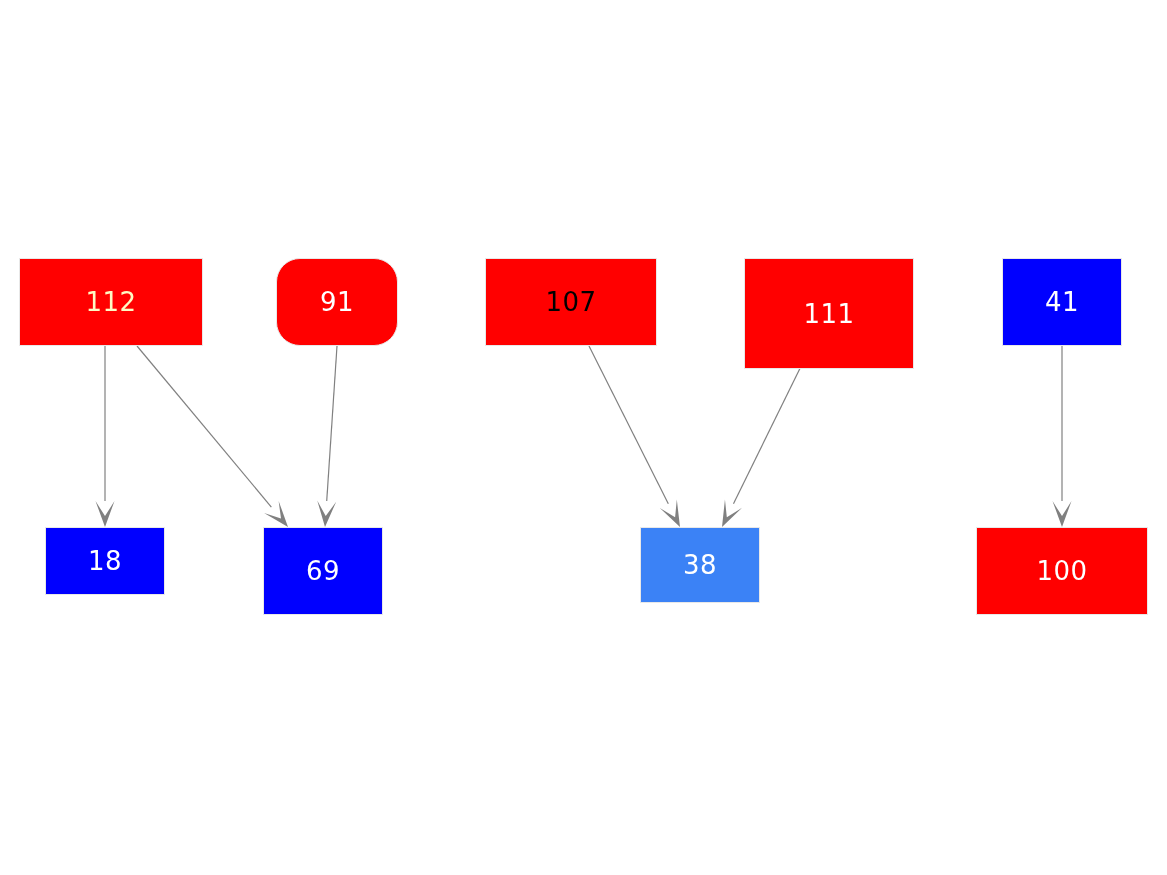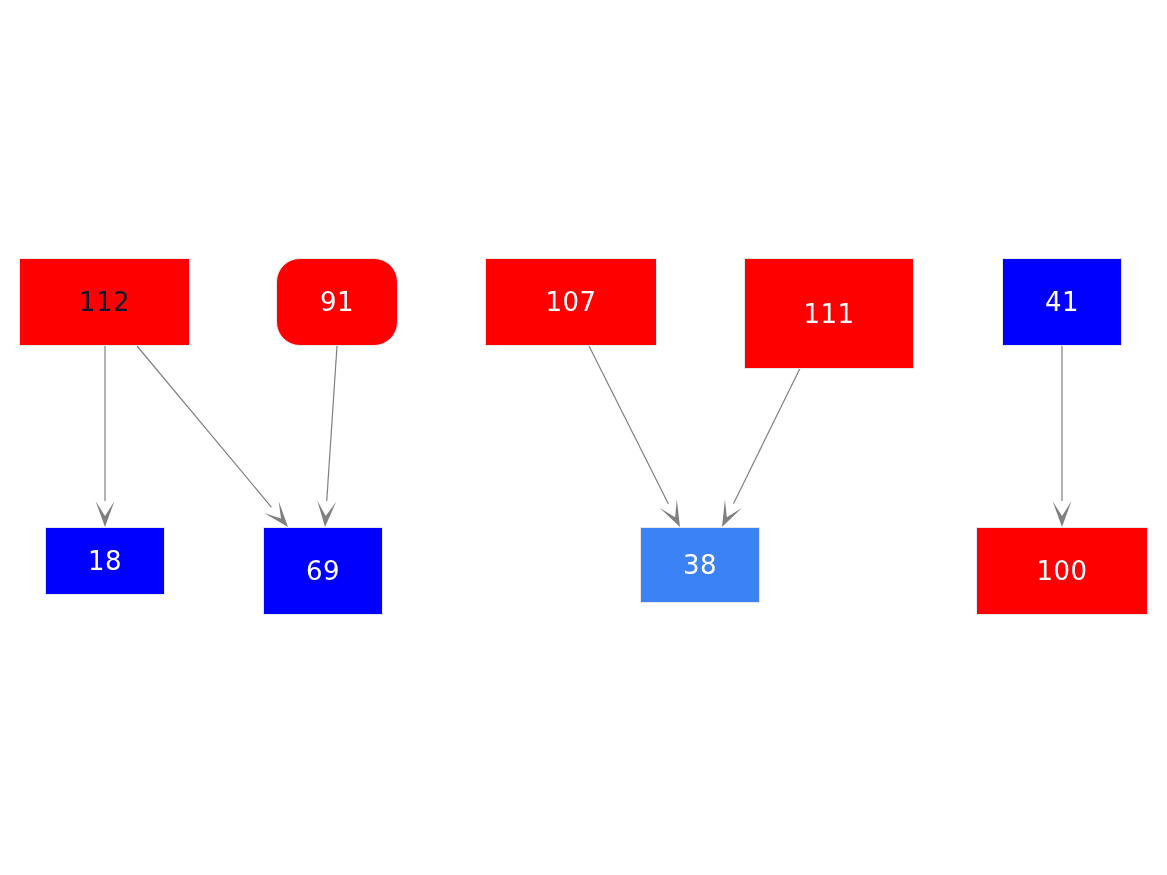--- a/index.html
+++ b/index.html
@@ -66,27 +66,27 @@
         <line x1="589" y1="346" x2="668.3211391960147" y2="503.7706175217434" stroke="#808080" stroke-width="1.2"></line>
         <path d="M 680 527 L 659.8334802135747 508.0378935847381 L 675.0948784623262 517.2436593591323 L 676.8087981784546 499.50334145874876 Z" fill="#808080"></path>
         <line x1="811" y1="346" x2="733.4726093780234" y2="503.66806407390743" stroke="#808080" stroke-width="1.2"></line>
         <path d="M 722 527 L 724.9474789434896 499.4761491088604 L 726.8184959387698 517.2005869110411 L 741.9977398125573 507.85997903895446 Z" fill="#808080"></path>
         <line x1="1062" y1="346" x2="1062" y2="501" stroke="#808080" stroke-width="1.2"></line>
         <path d="M 1062 527 L 1052.5 501 L 1062 516.08 L 1071.5 501 Z" fill="#808080"></path>
       </g>
   </svg>
 
   <div id="nodes-layer">
-      <div class="node" style="left: 19px; top: 258px; width: 171px; height: 88px; background: rgb(255, 0, 0); border-color: rgb(232, 232, 232); color: #0f172a;">
+      <div class="node" style="left: 19px; top: 258px; width: 184px; height: 88px; background: rgb(255, 0, 0); border-color: rgb(232, 232, 232); color: #fef9c3;">
         <span class="node-label">112</span>
       </div>
       <div class="node" style="left: 276px; top: 258px; width: 122px; height: 88px; background: rgb(255, 0, 0); border-color: rgb(232, 232, 232); color: rgb(255, 255, 255); border-radius: 24px;">
         <span class="node-label">91</span>
       </div>
-      <div class="node" style="left: 485px; top: 258px; width: 172px; height: 88px; background: rgb(255, 0, 0); border-color: rgb(232, 232, 232); color: #ffffff;">
+      <div class="node" style="left: 485px; top: 258px; width: 172px; height: 88px; background: rgb(255, 0, 0); border-color: rgb(232, 232, 232); color: #000000;">
         <span class="node-label">107</span>
       </div>
       <div class="node" style="left: 744px; top: 258px; width: 170px; height: 111px; background: rgb(255, 0, 0); border-color: rgb(232, 232, 232); color: rgb(255, 255, 255);">
         <span class="node-label">111</span>
       </div>
       <div class="node" style="left: 1002px; top: 258px; width: 120px; height: 88px; background: rgb(0, 0, 255); border-color: rgb(232, 232, 232); color: rgb(255, 255, 255);">
         <span class="node-label">41</span>
       </div>
       <div class="node" style="left: 45px; top: 527px; width: 120px; height: 68px; background: rgb(0, 0, 255); border-color: rgb(232, 232, 232); color: rgb(255, 255, 255);">
         <span class="node-label">18</span>

